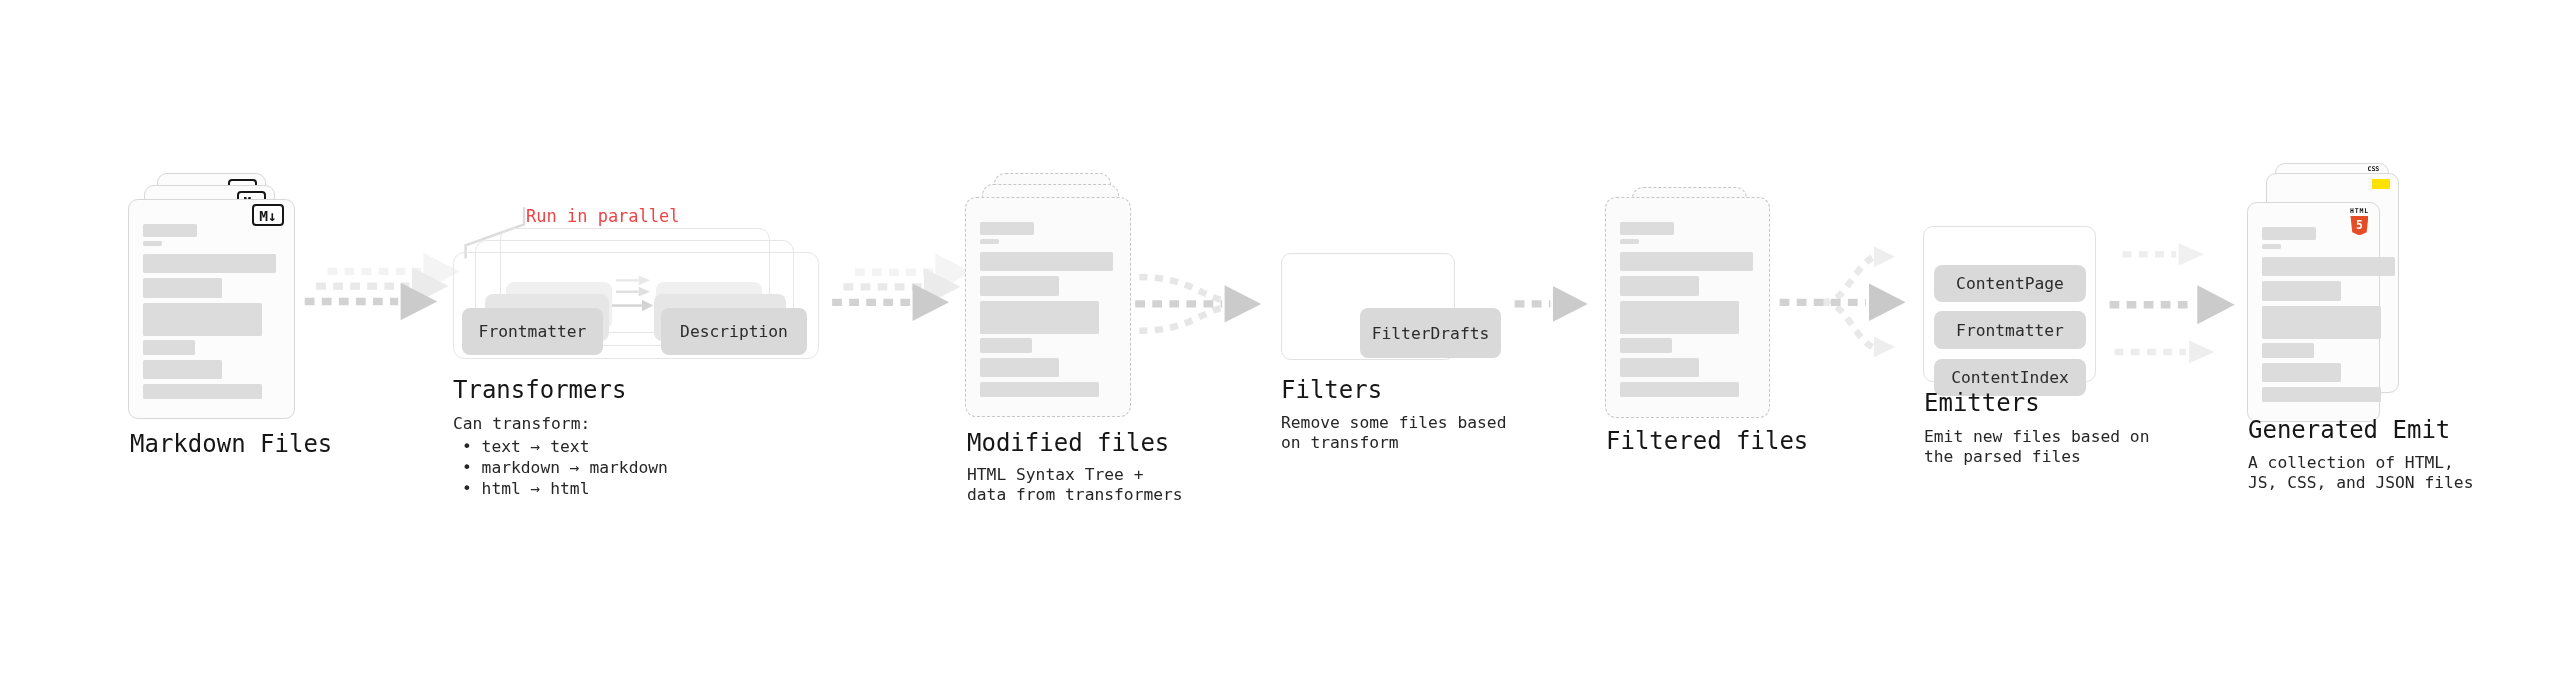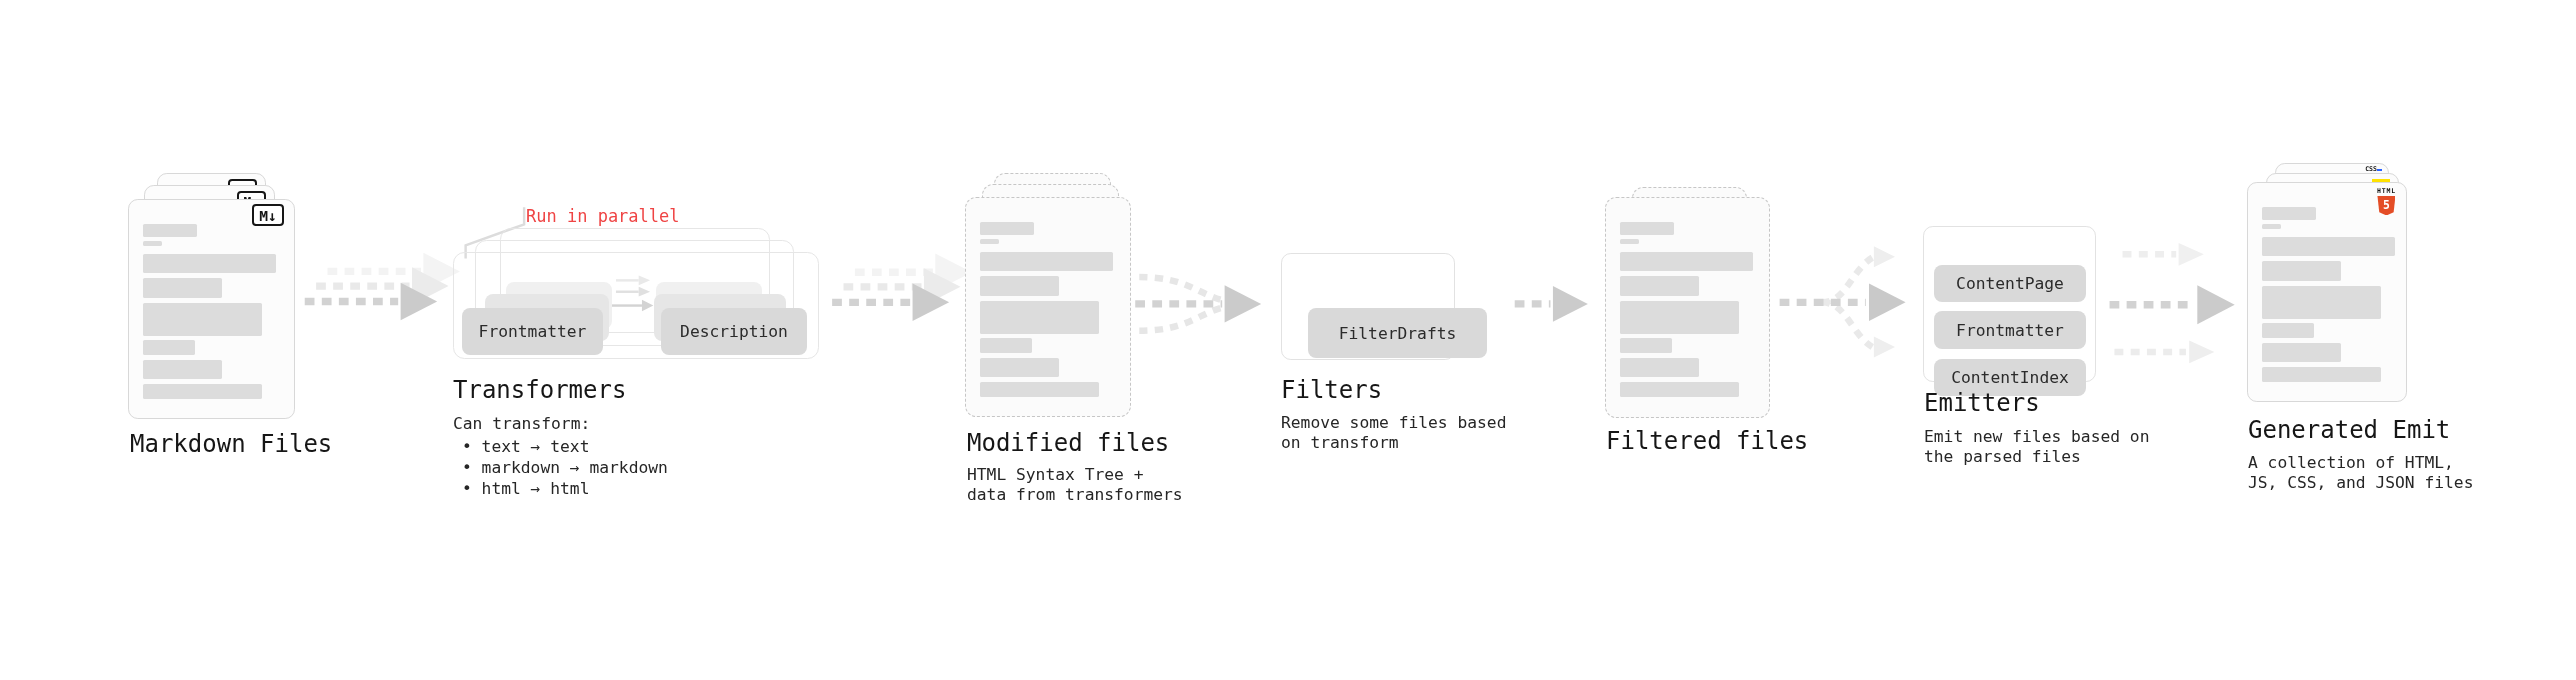--- a/index.html
+++ b/index.html
@@ -58,21 +58,21 @@
   
   .html5-badge { position: absolute; right: 9.8px; top: 4.9px; width: 19.5px;
     display: flex; flex-direction: column; align-items: center; }
   .html5-word { font-size: 6.5px; font-weight: bold; letter-spacing: 0.8px; color: #111; line-height: 7.3px; }
   .html5-shield { margin-top: 0.8px; width: 18px; height: 19.5px; background: #e44d26;
     clip-path: polygon(0 0, 100% 0, 90% 84%, 50% 100%, 10% 84%);
     color: #fff; font-size: 11.4px; font-weight: bold;
     display: flex; align-items: center; justify-content: center; line-height: 1; }
   .js-badge { position: absolute; right: 8.1px; top: 4.9px; width: 18px; height: 9.8px; background: #ffe200; }
   .css-badge { position: absolute; right: 6.5px; top: 2.4px; width: 16.3px;
-    display: flex; flex-direction: row; align-items: center; }
+    display: flex; flex-direction: column; align-items: center; }
   .css-word { font-size: 6.5px; font-weight: bold; color: #111; line-height: 6.5px; }
   .css-underline { margin-top: 0.8px; width: 16.3px; height: 2.4px; background: #2962ff; }
 
   
   .t-box {
     position: absolute;
     border: 1.6px solid #e6e6e6;
     border-radius: 11.4px;
     background: transparent;
   }
@@ -240,21 +240,21 @@
     <div class="bar b5"></div>
     <div class="bar b6"></div>
     <div class="bar b7"></div>
     <div class="bar b8"></div>
   </div>
   <div class="stage-label" style="left:967px; top:429px">Modified files</div>
   <div class="stage-subtitle" style="left:967px; top:465px">HTML Syntax Tree +
 data from transformers</div>
 
   <div class="node-container" style="left:1281px; top:253px; width:174px; height:107px"></div>
-  <div class="node-btn" style="left:1308px; top:280px; width:179px; height:50px">FilterDrafts</div>
+  <div class="node-btn" style="left:1360px; top:280px; width:141px; height:50px">FilterDrafts</div>
   <div class="stage-label" style="left:1281px; top:376px">Filters</div>
   <div class="stage-subtitle" style="left:1281px; top:413px">Remove some files based
 on transform</div>
 
   <div class="file-card dashed" style="left:1632px; top:187px; width:115px; height:220px"></div>
   <div class="file-card dashed" style="left:1605px; top:197px; width:165px; height:221px">
     <div class="bar b1"></div>
     <div class="bar b2"></div>
     <div class="bar b3"></div>
     <div class="bar b4"></div>
@@ -275,21 +275,21 @@
 
   <div class="file-card" style="left:2275px; top:163px; width:114px; height:220px">
     <span class="css-badge">
       <span class="css-word">CSS</span>
       <span class="css-underline"></span>
     </span>
   </div>
   <div class="file-card" style="left:2266px; top:173px; width:133px; height:220px">
     <span class="js-badge"></span>
   </div>
-  <div class="file-card" style="left:2247px; top:182px; width:160px; height:220px">
+  <div class="file-card" style="left:2247px; top:202px; width:133px; height:220px">
     <span class="html5-badge">
       <span class="html5-word">HTML</span>
       <span class="html5-shield">5</span>
     </span>
     <div class="bar b1"></div>
     <div class="bar b2"></div>
     <div class="bar b3"></div>
     <div class="bar b4"></div>
     <div class="bar b5"></div>
     <div class="bar b6"></div>

